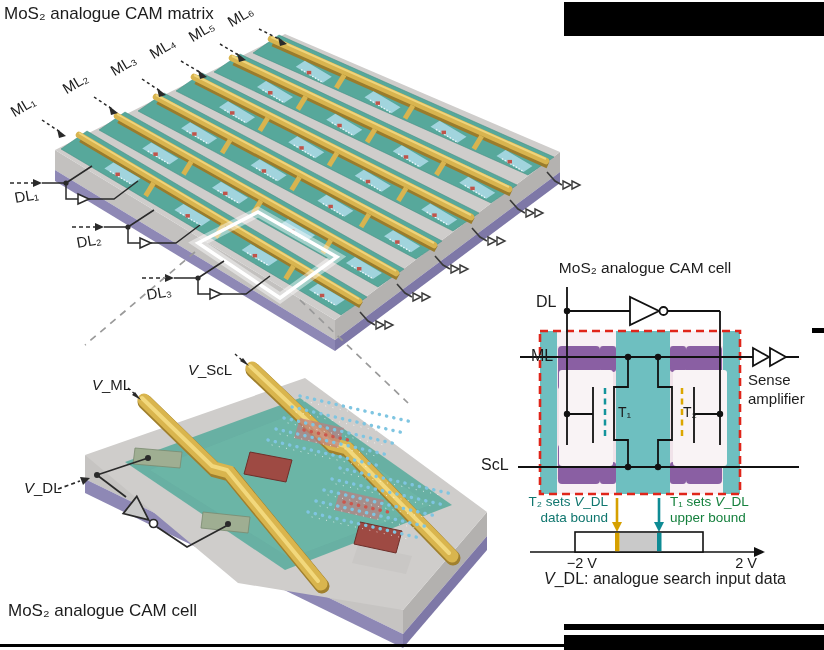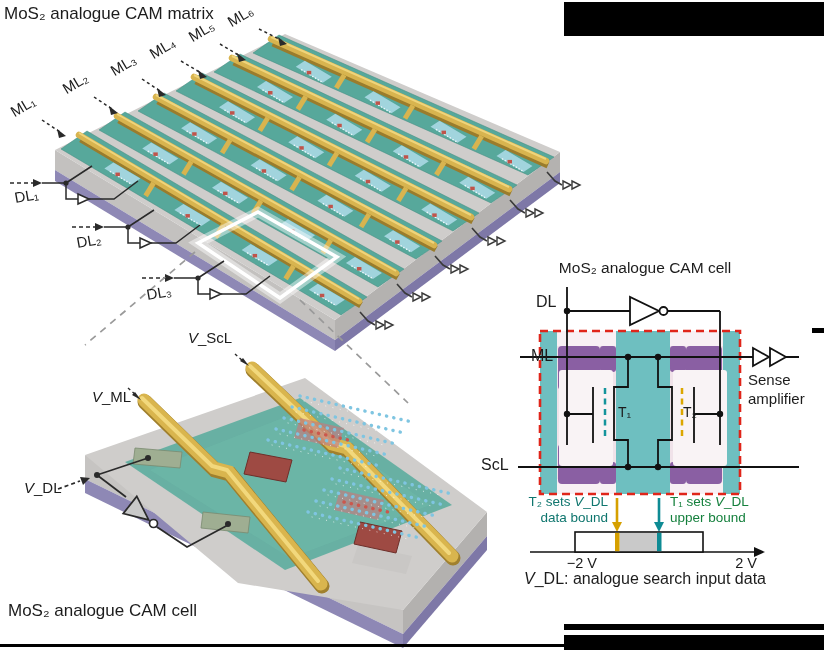--- a/index.html
+++ b/index.html
@@ -373,22 +373,22 @@
   <div class="lbl ml" style="left:68px;top:80px;">ML₂</div>
   <div class="lbl ml" style="left:116px;top:62px;">ML₃</div>
   <div class="lbl ml" style="left:155px;top:45px;">ML₄</div>
   <div class="lbl ml" style="left:194px;top:28px;">ML₅</div>
   <div class="lbl ml" style="left:233px;top:13px;">ML₆</div>
 
   <div class="lbl dl" style="left:16px;top:189px;">DL₁</div>
   <div class="lbl dl" style="left:78px;top:234px;">DL₂</div>
   <div class="lbl dl" style="left:148px;top:286px;">DL₃</div>
 
-  <div class="lbl vlab" style="left:92px;top:388px;"><span class="it">V</span><span>_ML</span></div>
-  <div class="lbl vlab" style="left:188px;top:329px;text-align:right;"><span class="it">V</span><span>_ScL</span></div>
+  <div class="lbl vlab" style="left:92px;top:376px;"><span class="it">V</span><span>_ML</span></div>
+  <div class="lbl vlab" style="left:188px;top:361px;text-align:right;"><span class="it">V</span><span>_ScL</span></div>
   <div class="lbl vlab" style="left:24px;top:479px;"><span class="it">V</span><span>_DL</span></div>
 
   <div class="lbl title" style="left:8px;top:601px;">MoS₂ analogue CAM cell</div>
 
   <div class="lbl schem-title" style="left:520px;top:259px;">MoS₂ analogue CAM cell</div>
   <div class="lbl schem-lbl" style="left:536px;top:293px;">DL</div>
   <div class="lbl schem-lbl" style="left:487px;top:347px;margin-left:44px;">ML</div>
   <div class="lbl schem-lbl" style="left:481px;top:456px;">ScL</div>
   <div class="lbl tlab" style="left:618px;top:404px;">T₁</div>
   <div class="lbl tlab" style="left:647px;top:404px;margin-left:36px;">T₂</div>
@@ -399,21 +399,21 @@
     <span>data bound</span>
   </div>
   <div class="lbl bound upper" style="left:670px;top:494px;">
     <span>T₁ sets </span><span class="it">V</span><span>_DL</span><br>
     <span>upper bound</span>
   </div>
 
   <div class="lbl axis-lab" style="left:553px;top:555px;width:44px;">−2 V</div>
   <div class="lbl axis-lab" style="left:682px;top:555px;width:36px;margin-left:39px;">2 V</div>
 
-  <div class="lbl caption" style="left:492px;top:570px;"><span class="it">V</span><span>_DL: analogue search input data</span></div>
+  <div class="lbl caption" style="left:512px;top:570px;"><span class="it">V</span><span>_DL: analogue search input data</span></div>
 
   <div class="blackbar" style="left:564px;top:2px;width:260px;height:34px;"></div>
   <div class="blackbar" style="left:812px;top:328px;width:12px;height:5px;"></div>
   <div class="blackbar" style="left:564px;top:624px;width:260px;height:6px;"></div>
   <div class="blackbar" style="left:0px;top:644px;width:824px;height:3px;"></div>
   <div class="blackbar" style="left:564px;top:635px;width:260px;height:15px;"></div>
 
 </div>
 
 </body></html>

